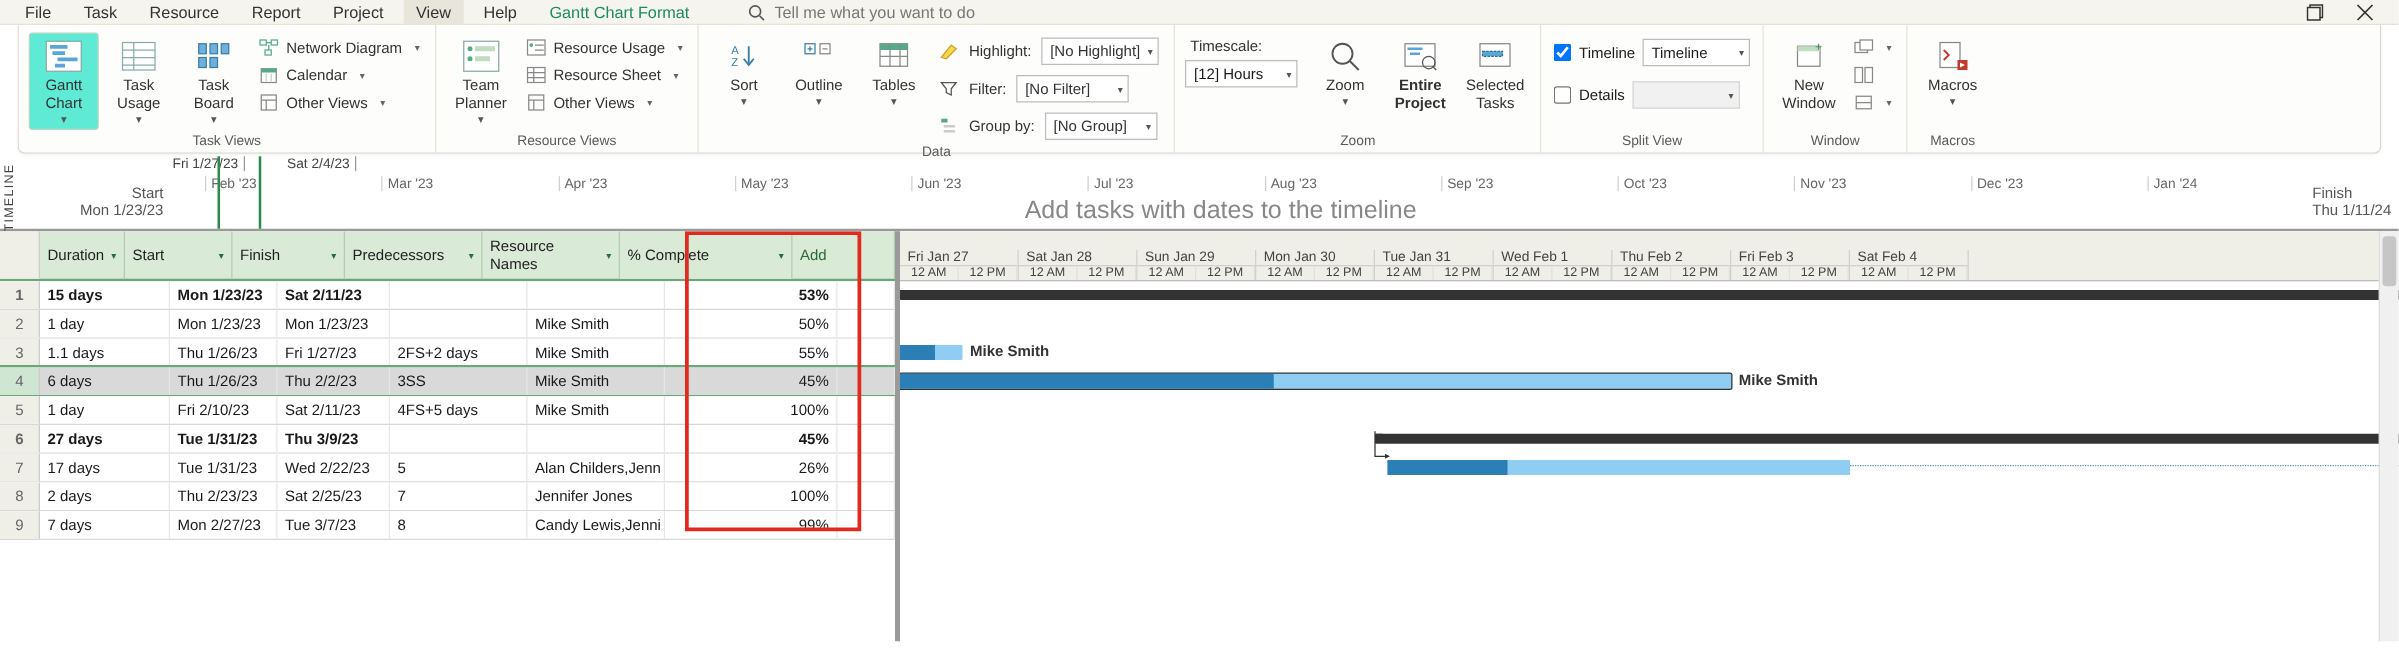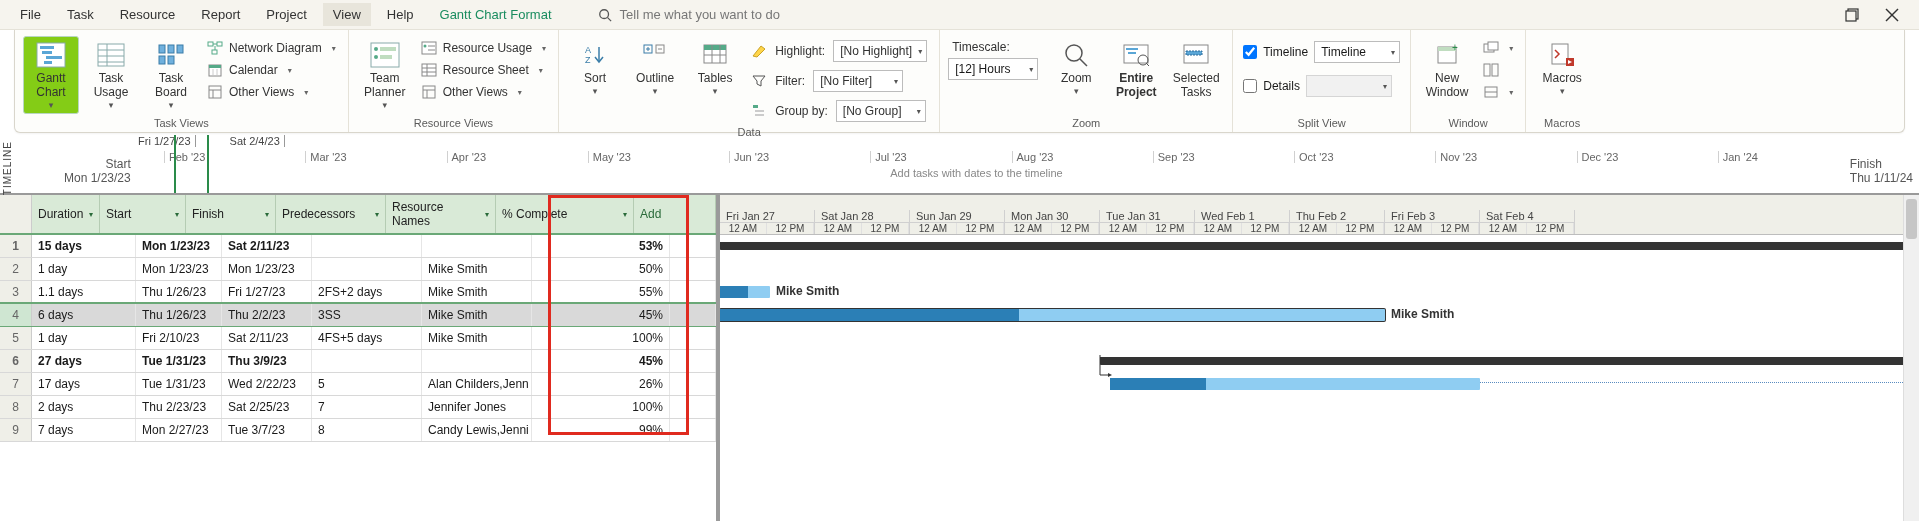--- a/index.html
+++ b/index.html
@@ -1,60 +1,60 @@
 <!DOCTYPE html>
 <html><head>
 <meta charset="utf-8">
 <style>
   * { box-sizing: border-box; margin: 0; padding: 0; font-family: "Segoe UI", Arial, sans-serif; }
   html,body { width: 1919px; height: 521px; background:#fff; overflow:hidden; font-size:13px; color:#1a1a1a;}
   
   
-  .menubar { height:30px; background:#f6f4ee; display:flex; align-items:center; padding:0 10px; gap:6px; border-bottom:1px solid #e5e2d8; }
+  .menubar { height:20px; background:#f6f4ee; display:flex; align-items:center; padding:0 10px; gap:6px; border-bottom:1px solid #e5e2d8; }
   .menubar .menu-item { padding:4px 10px; color:#333; cursor:default; }
   .menubar .menu-item.active { background:#e8e5db; }
   .menubar .gantt-format { color:#1a8c5f; }
   .menubar .search { margin-left:30px; display:flex; align-items:center; gap:8px; color:#777; }
   .menubar .search-icon svg { width:14px; height:14px; stroke:#555; fill:none; }
   .menubar .win-controls { margin-left:auto; display:flex; gap:26px; padding-right:10px; }
   .menubar .win-controls span { color:#333; font-size:12px; cursor:default; display:flex; align-items:center;}
   
   
   .ribbon { background:#fdfdfb; border:1px solid #d9d6cc; border-top:none; border-radius:0 0 6px 6px; margin:0 14px; display:flex; height:103px; box-shadow:0 1px 2px rgba(0,0,0,0.05); position:relative;}
   .ribbon-group { border-right:1px solid #e5e2d8; padding:2px 8px 0 8px; display:flex; flex-direction:column; height:100%; }
   .ribbon-group:last-child { border-right:none; }
   .group-content { flex:1; display:flex; align-items:flex-start; gap:4px; padding-top:4px;}
   .group-label { text-align:center; font-size:11px; color:#5a5a5a; padding:2px 0 3px; }
   
   .big-btn { display:flex; flex-direction:column; align-items:center; justify-content:flex-start; width:56px; padding:4px 2px; gap:2px; cursor:default;}
   .big-btn .icon-box { width:34px; height:30px; display:flex; align-items:center; justify-content:center; }
   .big-btn .lbl { font-size:12px; text-align:center; color:#333; line-height:1.15;}
   .big-btn .drop { font-size:9px; color:#555; margin-top:-2px;}
-  .big-btn.selected { background:#84cc16; border:1px solid #b8d6c2; border-radius:3px; padding:3px 14px;}
+  .big-btn.selected { background:#5eead4; border:1px solid #b8d6c2; border-radius:3px; padding:3px 14px;}
   
   .stack { display:flex; flex-direction:column; gap:2px; justify-content:flex-start; padding-top:2px;}
   .small-btn { display:flex; align-items:center; gap:6px; padding:2px 4px; font-size:12px; color:#333; cursor:default; white-space:nowrap;}
   .small-btn .si { width:16px; height:16px; display:flex; align-items:center; justify-content:center; flex:0 0 16px;}
   .small-btn .drop { font-size:8px; color:#666; margin-left:4px;}
   .checkbox-row { display:flex; align-items:center; gap:6px; font-size:12px; padding:3px 2px;}
   .checkbox-row input { width:14px; height:14px;}
   .combo { display:inline-flex; align-items:center; border:1px solid #bcbcbc; background:#fff; height:22px; font-size:12px; padding:0 4px 0 6px; min-width:90px; justify-content:space-between;}
   .combo.disabled { background:#f1f1f1; color:#999; border-color:#d5d5d5;}
   .combo .cd { font-size:8px; color:#555; margin-left:6px;}
   
   
   .timeline-wrap { position:relative; height:60px; margin-top:2px; border-bottom:2px solid #9a9a9a;}
   .tl-label { position:absolute; left:2px; top:6px; font-size:10px; letter-spacing:1px; color:#444; writing-mode:vertical-rl; transform:rotate(180deg);}
   .tl-inner { margin-left:34px; position:relative; height:100%; }
   .tl-markers { position:absolute; top:0; left:104px; display:flex; gap:6px; font-size:11px; color:#444;}
   .tl-start { position:absolute; left:30px; top:22px; text-align:right; font-size:12px; color:#555;}
   .tl-finish { position:absolute; right:6px; top:22px; text-align:left; font-size:12px; color:#555;}
   .tl-months { position:absolute; left:130px; top:16px; right:60px; display:flex; font-size:11px; color:#666;}
   .tl-months span { flex:1; border-left:1px solid #d0d0d0; padding-left:4px;}
-  .tl-hint { position:absolute; left:50%; transform:translateX(-50%); top:32px; font-size:11px; color:#888;}
+  .tl-hint { position:absolute; left:50%; transform:translateX(-50%); top:32px; font-size:20px; color:#888;}
   .tl-today { position:absolute; left:140px; top:0; bottom:0; width:2px; background:#2a8b4a;}
   .tl-today2 { position:absolute; left:173px; top:0; bottom:0; width:2px; background:#2a8b4a;}
   
   
   .main { display:flex; height:calc(521px - 30px - 103px - 60px); position:relative;}
   
   .left { width:720px; border-right:4px solid #9a9a9a; overflow:hidden; position:relative;}
   .table-header { display:flex; background:#d9ead7; border-bottom:2px solid #6aa877; font-size:12px; color:#222; height:40px; align-items:stretch; font-weight:500;}
   .rownum-col { width:32px; background:#efefe8; border-right:1px solid #ccc;}
   .th { border-right:1px solid #b5ccb3; display:flex; align-items:center; padding:2px 6px; position:relative; justify-content:space-between; gap:4px;}

